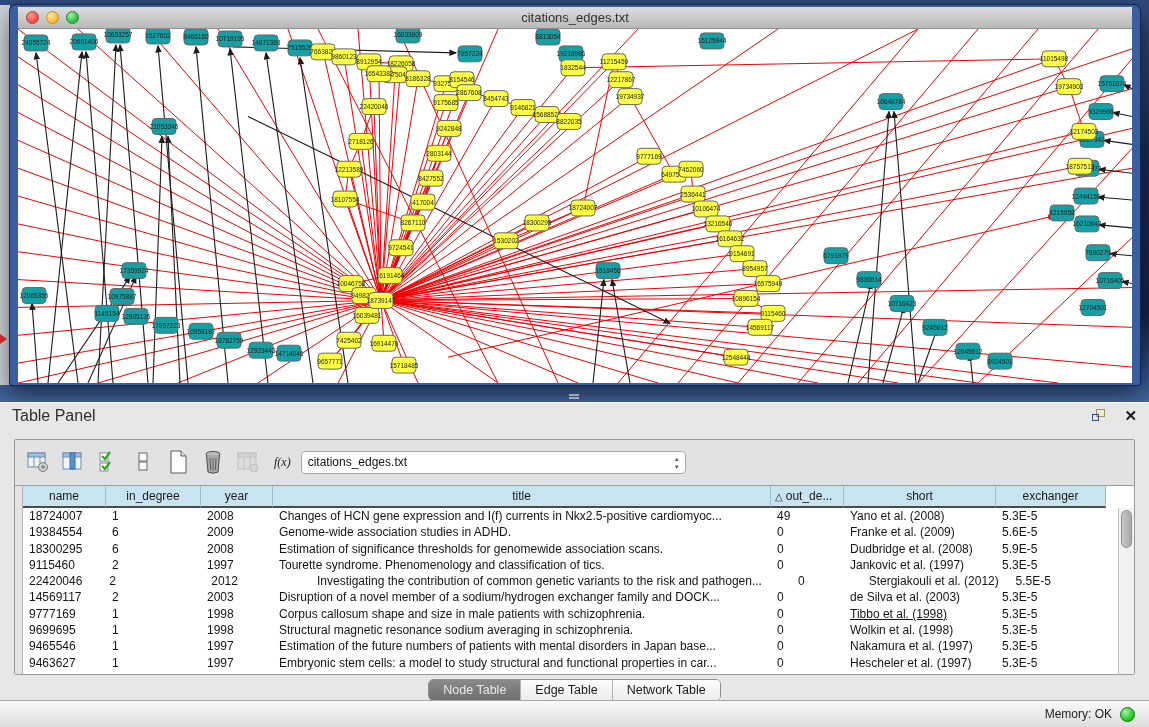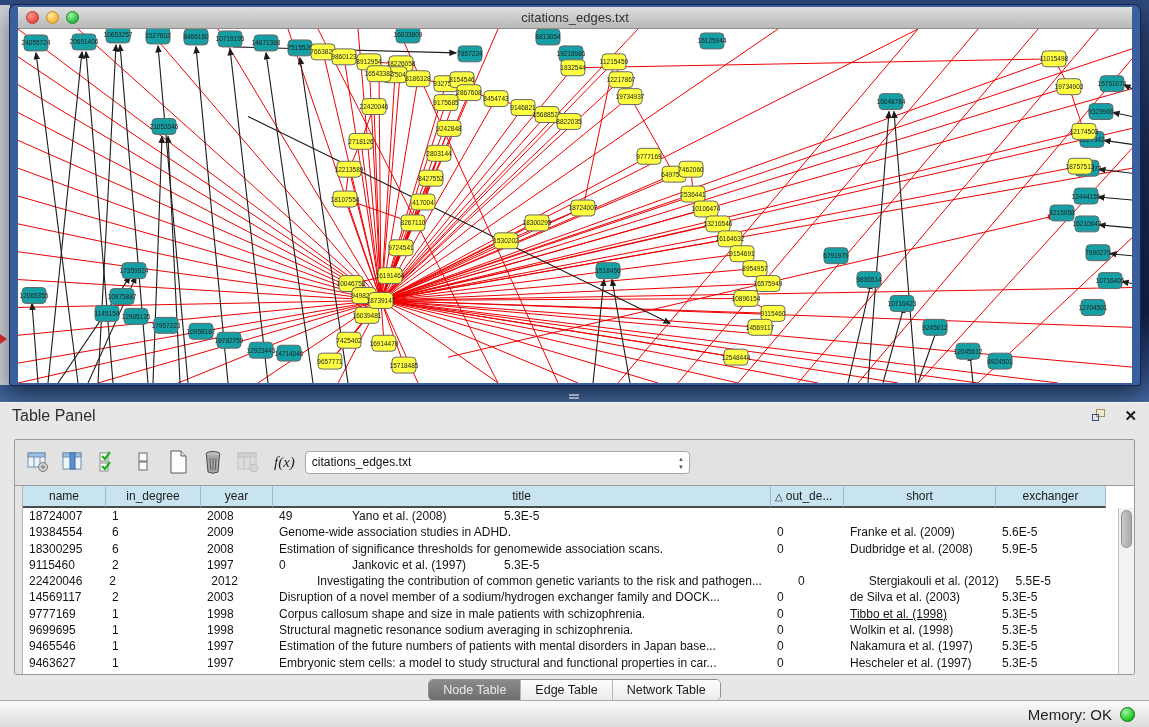--- a/index.html
+++ b/index.html
@@ -43,21 +43,21 @@
   .float-icon .sq1 { position:absolute; left:4px; top:0; width:9px; height:8px; border:1px solid #a59james; border:1px solid #a09260; background:#efe9d2; }
   .float-icon .sq2 { position:absolute; left:0; top:5px; width:7px; height:7px; border:1px solid #35507c; }
   .close-icon { font-size:15px; font-weight:bold; color:#1c1c1c; line-height:14px; cursor:pointer; }
 
   .panel-box { position:absolute; left:14px; top:36px; width:1121px; height:236px;
     border:1px solid #9a9a9a; background:#e2e2e2; border-radius:2px; }
   .toolbar { height:44px; display:flex; align-items:center; padding-left:10px; }
   .tb-icon { width:26px; height:26px; margin-right:9px; display:flex; align-items:center; justify-content:center; cursor:pointer; }
   .tb-icon svg { display:block; }
   .tb-icon.disabled { opacity:.45; }
-  .fx { font-size:15px; font-style:italic; font-family:"Liberation Serif",serif; color:#222; margin:0 10px 0 4px; }
+  .fx { font-size:12px; font-style:italic; font-family:"Liberation Serif",serif; color:#222; margin:0 10px 0 4px; }
   .combo { width:385px; height:23px; background:#fff; border:1px solid #a8a8a8; border-radius:4px;
     display:flex; align-items:center; padding:0 6px; font-size:12px; color:#111; position:relative; cursor:pointer; }
   .combo .stepper { position:absolute; right:5px; top:3px; font-size:6px; color:#555; line-height:8px; text-align:center; }
 
   .grid { position:absolute; left:0; top:45px; right:0; bottom:0; background:#fff; border-top:1px solid #9a9a9a; }
   .gutter { position:absolute; left:0; top:0; bottom:0; width:8px; background:#e4e4e4; border-right:1px solid #b5b5b5; }
   .thead { position:absolute; left:8px; top:0; height:22px; display:flex; }
   .th { background:#c9e4f1; border-right:1px solid #9dbfcd; border-bottom:2px solid #4a4a4a;
     font-size:12px; color:#1b1b1b; display:flex; align-items:center; justify-content:center; overflow:hidden; white-space:nowrap; cursor:pointer; }
   .th .sortglyph { font-size:10px; margin-right:3px; color:#222; }
@@ -74,21 +74,21 @@
   .seg { display:flex; border:1px solid #8f8f8f; border-radius:5px; overflow:hidden; background:#fdfdfd;
     box-shadow:0 1px 1px rgba(255,255,255,.8); }
   .seg .tab { font-size:12.5px; padding:2px 14px; height:20px; line-height:16px; color:#1a1a1a;
     border-right:1px solid #b5b5b5; cursor:pointer; background:linear-gradient(#fdfdfd,#ececec); }
   .seg .tab:last-child { border-right:none; }
   .seg .tab.sel { background:linear-gradient(#8a8a8a,#6e6e6e); color:#e9e9e9; }
 
   .statusbar { position:absolute; left:0; top:700px; width:1149px; height:27px;
     background:linear-gradient(#fafafa,#dcdcdc); border-top:1px solid #a6a6a6;
     display:flex; align-items:center; justify-content:flex-end; padding-right:14px; gap:8px; }
-  .mem-label { font-size:15px; color:#1e1e1e; }
+  .mem-label { font-size:12px; color:#1e1e1e; }
   .mem-dot { width:15px; height:15px; border-radius:50%;
     background:radial-gradient(circle at 35% 30%,#a2f3a2,#2ecc2e 60%,#0e930e); border:1px solid #0a770a; cursor:pointer; }
 </style>
 </head>
 <body>
 
 <div class="desktop">
   <div class="left-strip"></div>
   <div class="red-mark"></div>
 
@@ -810,20 +810,21 @@
           </div>
           <div class="th" style="width: 110px;">
             <span>exchanger</span>
           </div>
         </div>
       <div class="tbody" id="tbody">
           <div class="tr">
             <div class="td" style="width: 83px;">18724007</div>
             <div class="td" style="width: 95px;">1</div>
             <div class="td" style="width: 72px;">2008</div>
+            <div class="td" style="width: 498px;">Changes of HCN gene expression and I(f) currents in Nkx2.5-positive cardiomyoc...</div>
             <div class="td" style="width: 73px;">49</div>
             <div class="td" style="width: 152px;">Yano et al. (2008)</div>
             <div class="td" style="width: 110px;">5.3E-5</div>
           </div>
           <div class="tr">
             <div class="td" style="width: 83px;">19384554</div>
             <div class="td" style="width: 95px;">6</div>
             <div class="td" style="width: 72px;">2009</div>
             <div class="td" style="width: 498px;">Genome-wide association studies in ADHD.</div>
             <div class="td" style="width: 73px;">0</div>
@@ -836,20 +837,21 @@
             <div class="td" style="width: 72px;">2008</div>
             <div class="td" style="width: 498px;">Estimation of significance thresholds for genomewide association scans.</div>
             <div class="td" style="width: 73px;">0</div>
             <div class="td" style="width: 152px;">Dudbridge et al. (2008)</div>
             <div class="td" style="width: 110px;">5.9E-5</div>
           </div>
           <div class="tr">
             <div class="td" style="width: 83px;">9115460</div>
             <div class="td" style="width: 95px;">2</div>
             <div class="td" style="width: 72px;">1997</div>
+            <div class="td" style="width: 498px;">Tourette syndrome. Phenomenology and classification of tics.</div>
             <div class="td" style="width: 73px;">0</div>
             <div class="td" style="width: 152px;">Jankovic et al. (1997)</div>
             <div class="td" style="width: 110px;">5.3E-5</div>
           </div>
           <div class="tr">
             <div class="td" style="width: 83px;">22420046</div>
             <div class="td" style="width: 95px;">2</div>
             <div class="td" style="width: 72px; margin-left: 10px;">2012</div>
             <div class="td" style="width: 498px; margin-left: 36px;">Investigating the contribution of common genetic variants to the risk and pathogen...</div>
             <div class="td" style="width: 73px;">0</div>

